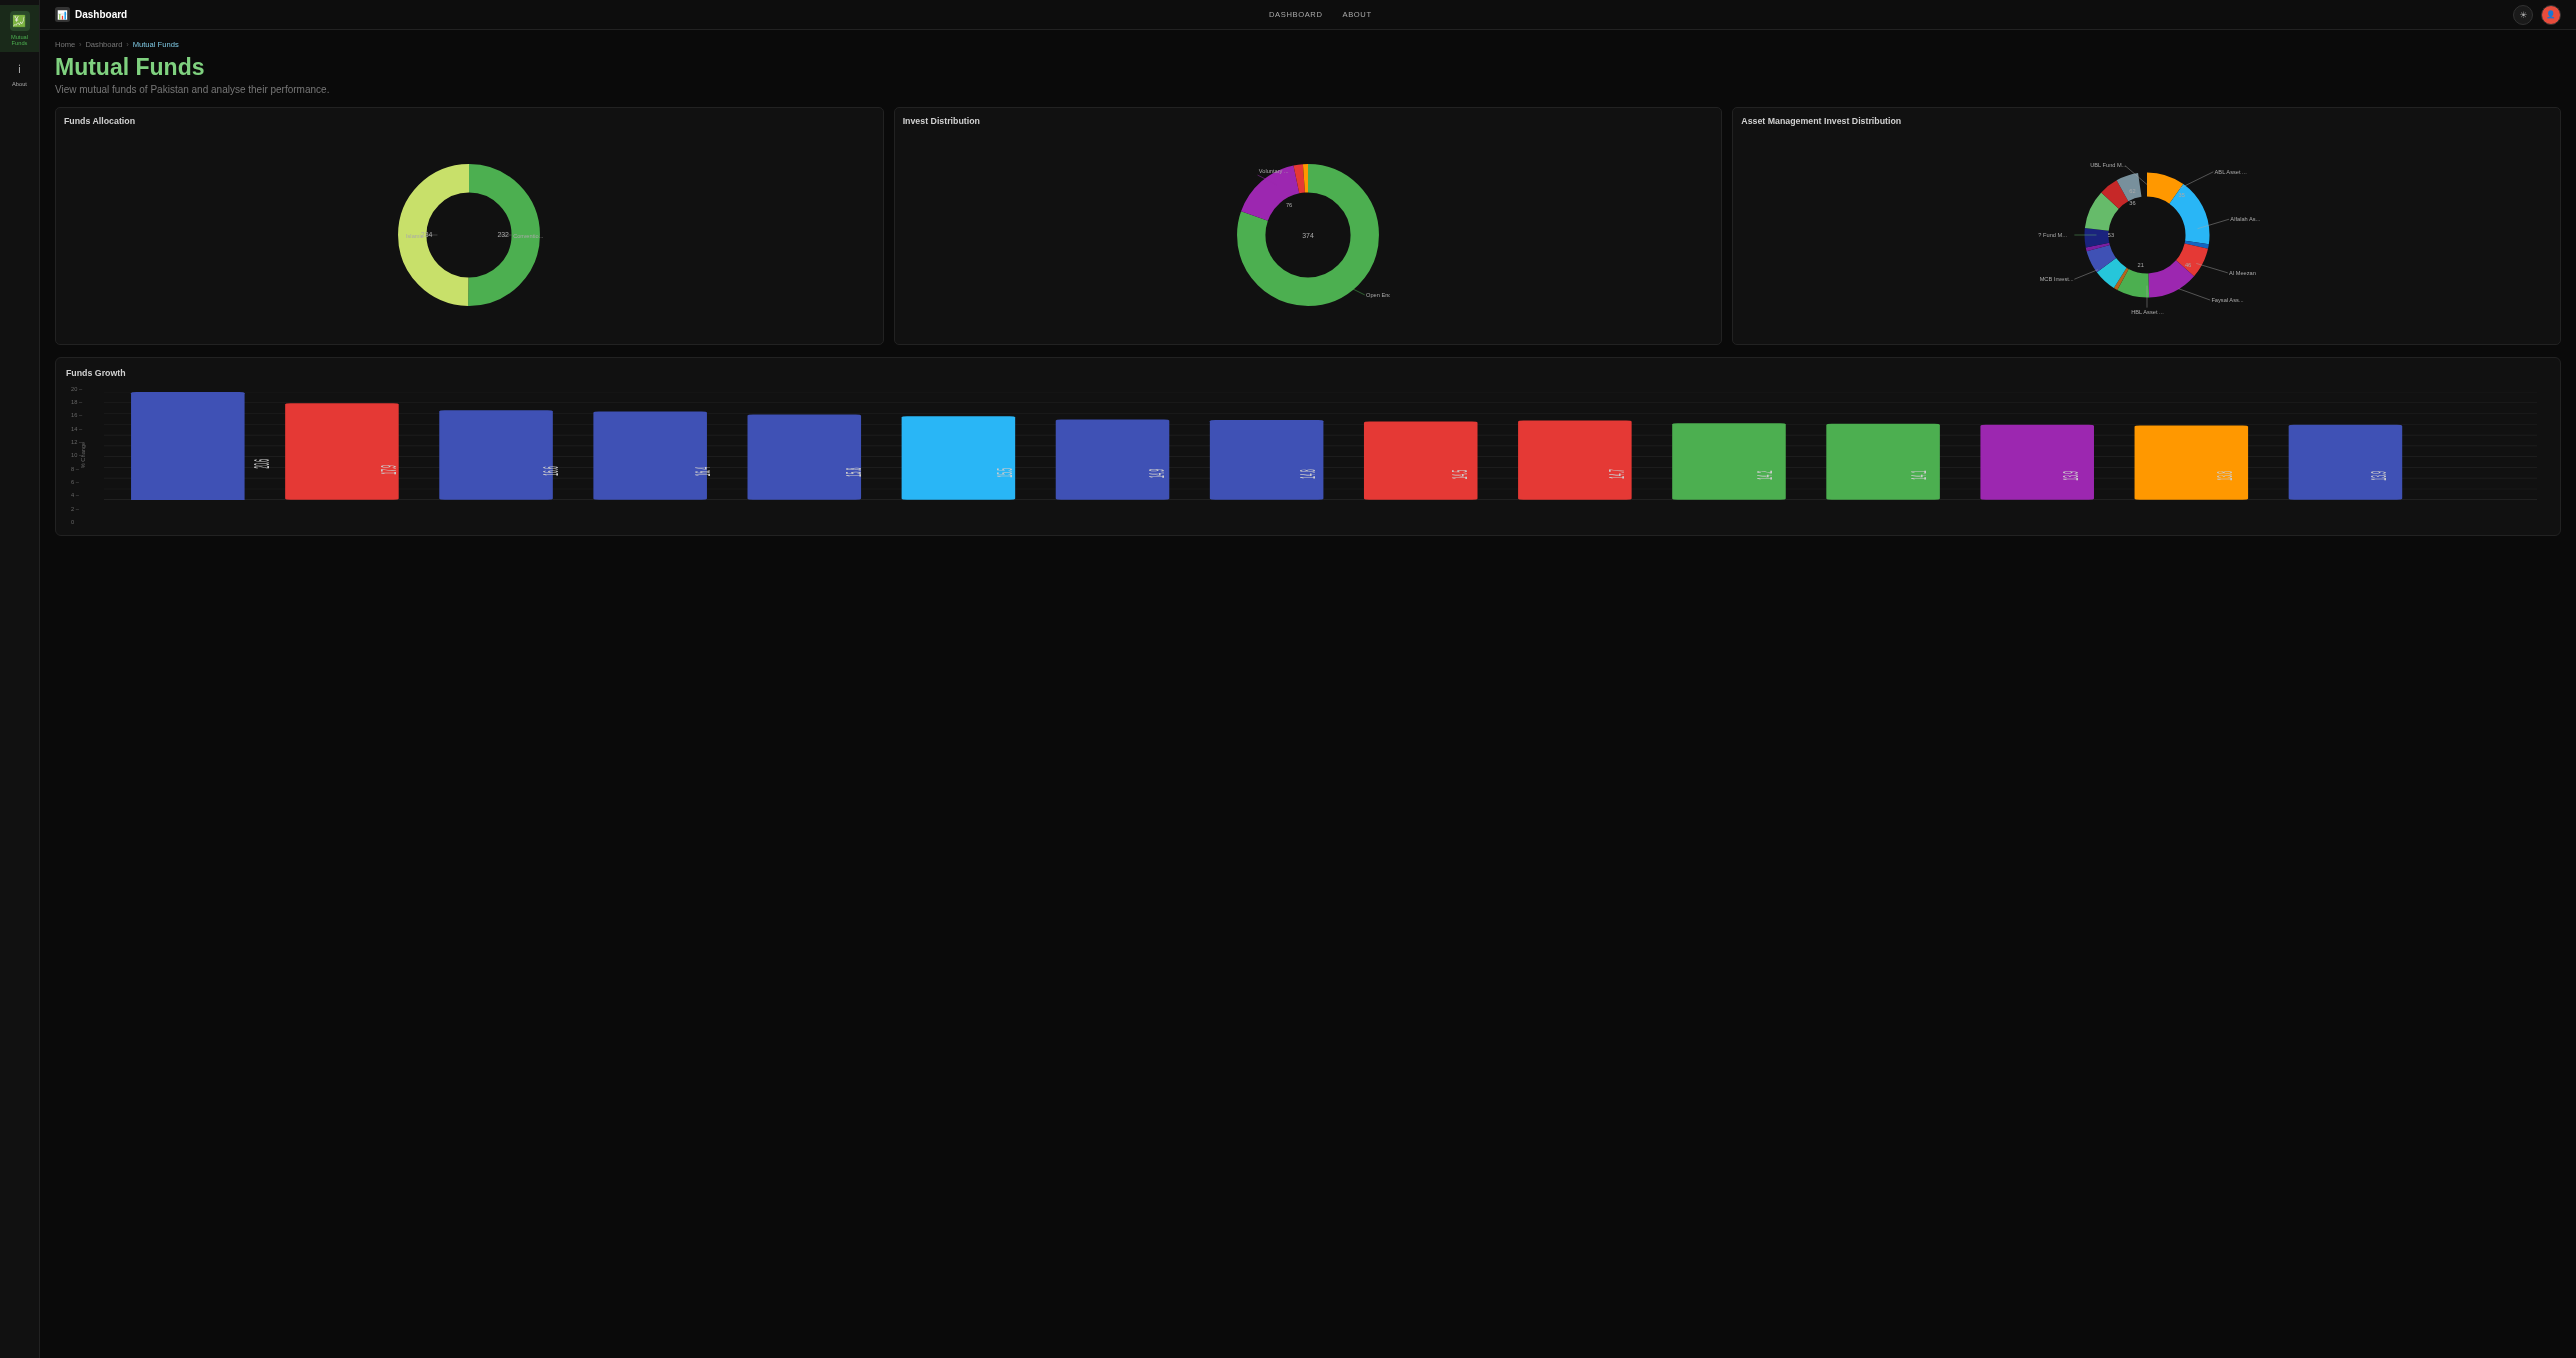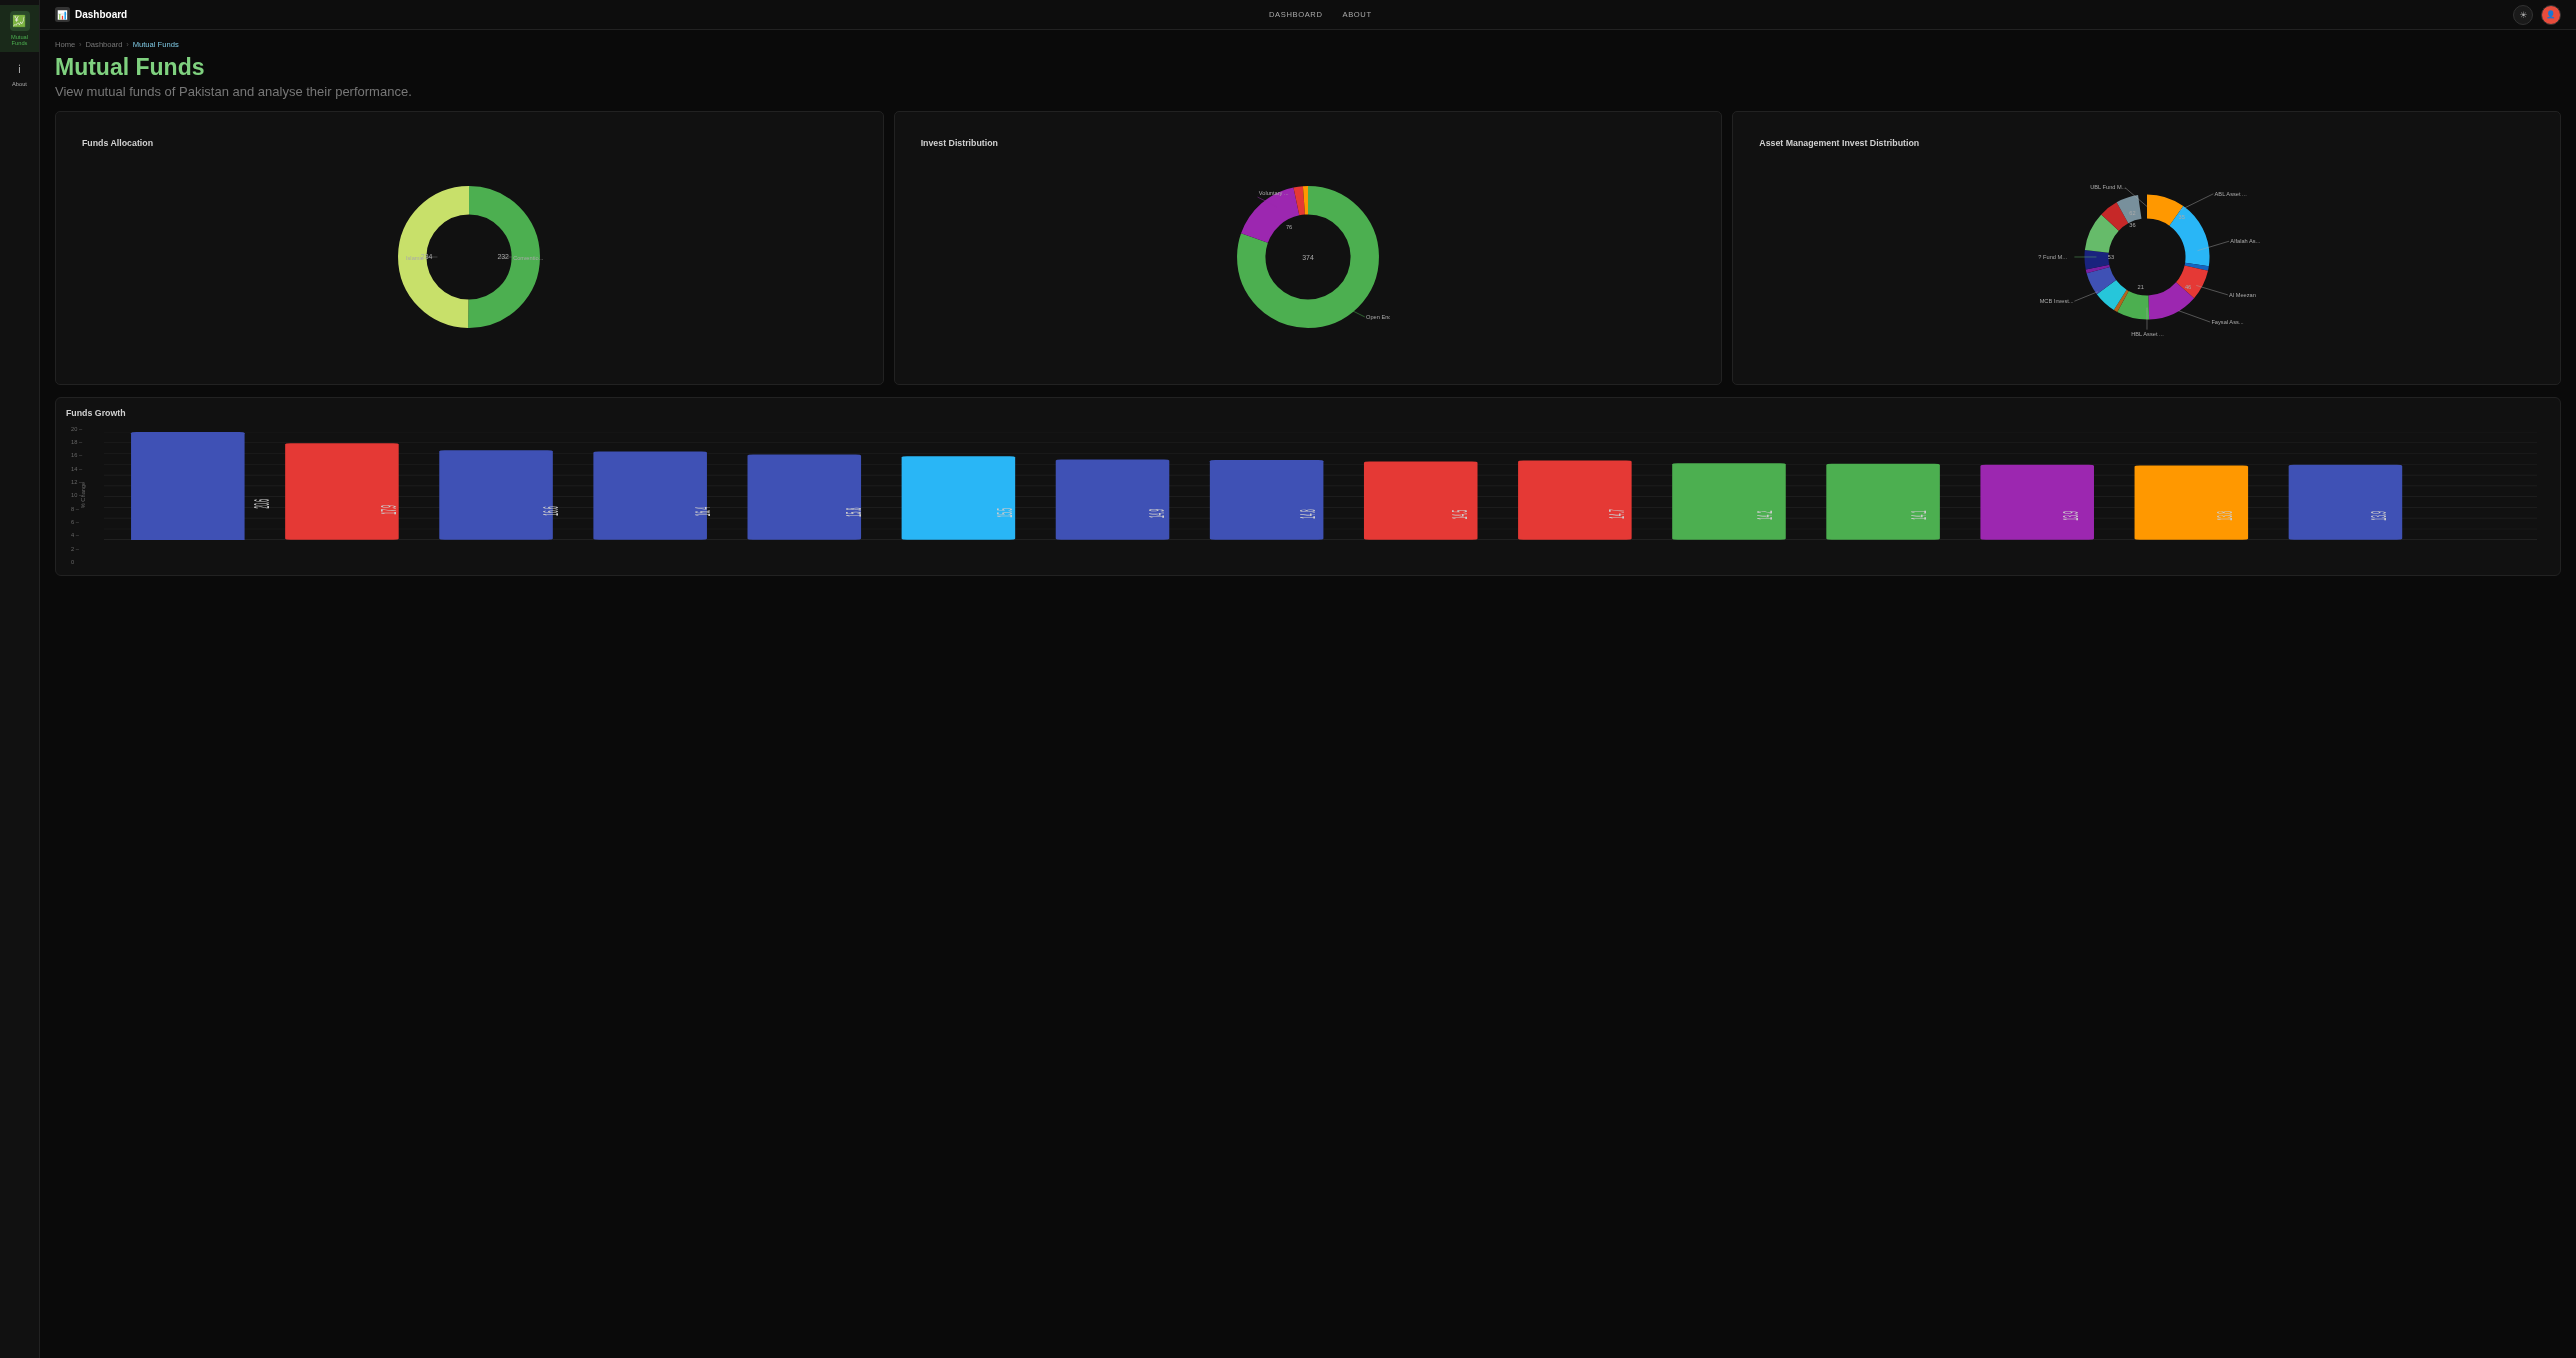--- a/index.html
+++ b/index.html
@@ -146,37 +146,37 @@
     .breadcrumb-sep { color: #555; }
     .breadcrumb-current { color: #7ec8e3; }
 
     .page-title {
       font-size: 23px;
       font-weight: 700;
       color: #7fd17f;
       margin-bottom: 2.5px;
     }
     .page-subtitle {
-      font-size: 13px;
+      font-size: 10px;
       color: #777;
       margin-bottom: 12.6px;
     }
 
     
     .charts-grid {
       display: grid;
       grid-template-columns: 1fr 1fr 1fr;
       gap: 10px;
       margin-bottom: 12.6px;
     }
     .chart-card {
       background: #111;
       border: 0.6px solid #222;
       border-radius: 5px;
-      padding: 26px;
+      padding: 8px;
       position: relative;
     }
     .chart-title {
       font-size: 8.8px;
       font-weight: 600;
       color: #d0d0d0;
       margin-bottom: 7.6px;
     }
     .chart-area {
       display: flex;

